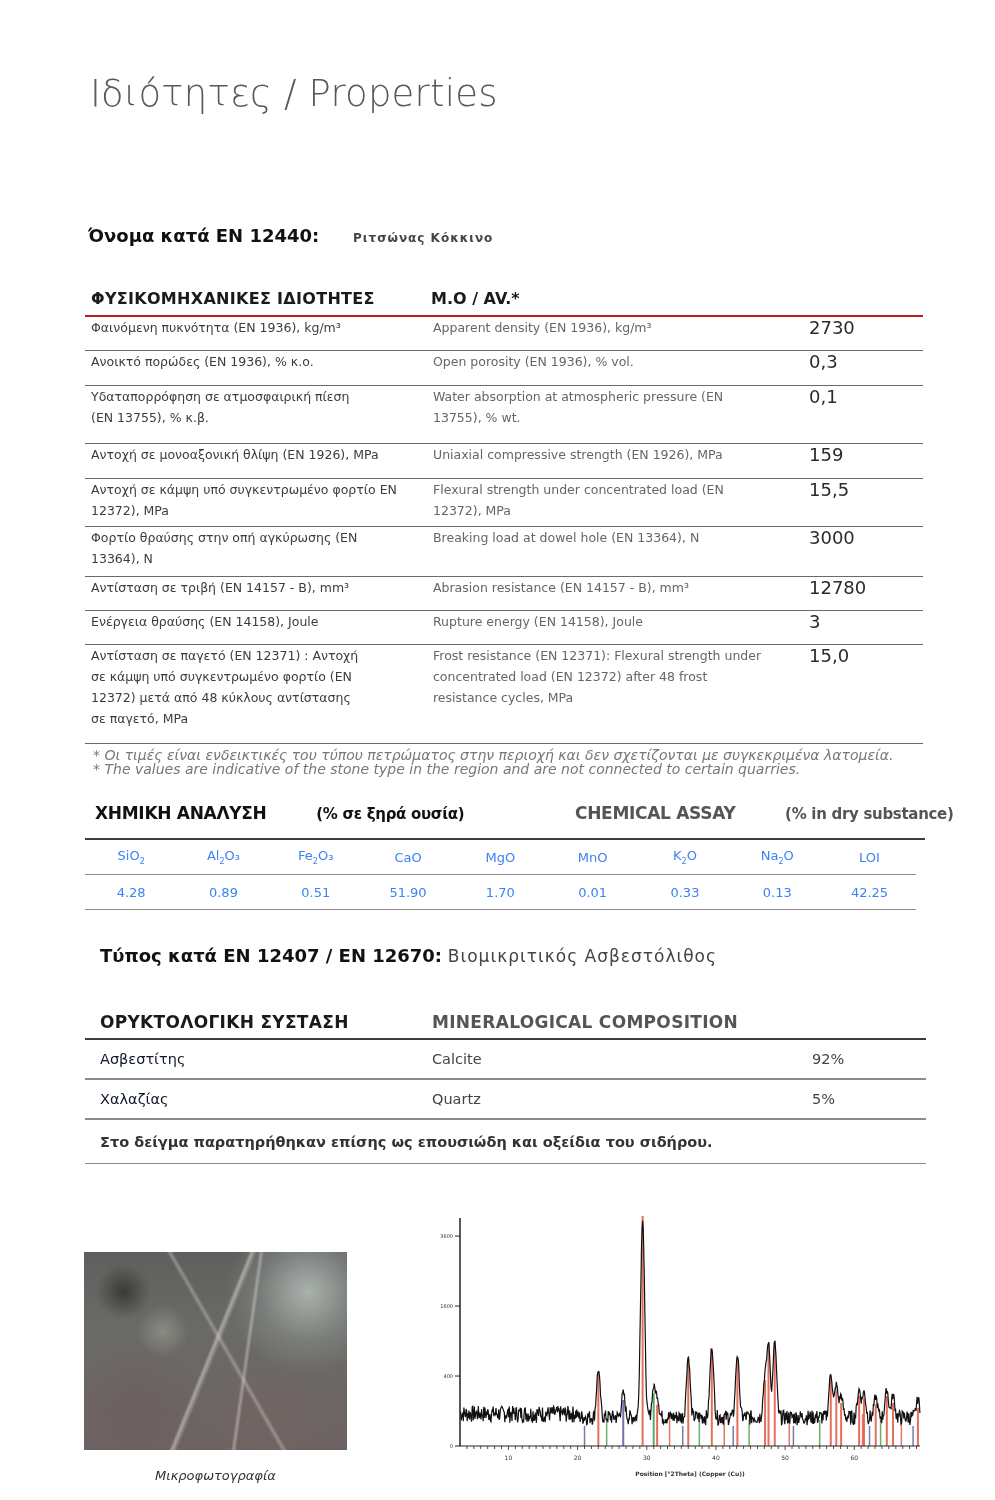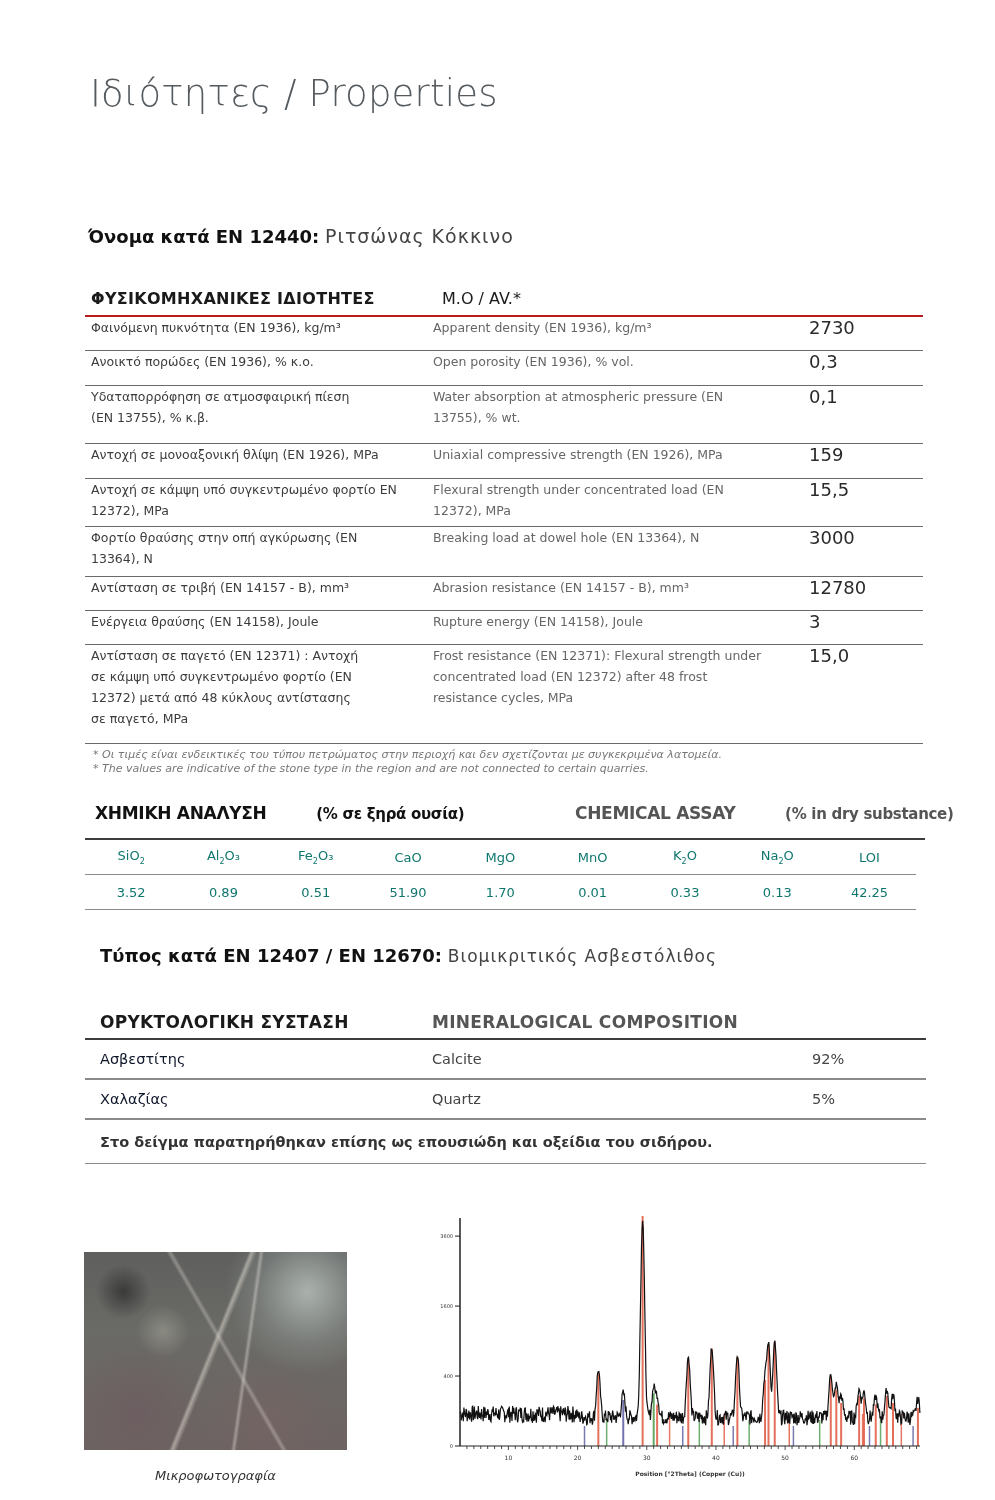--- a/index.html
+++ b/index.html
@@ -4,41 +4,41 @@
 <style>
   * { margin: 0; padding: 0; box-sizing: border-box; }
   html, body { width: 995px; height: 1500px; background: #ffffff; }
   body { font-family: "DejaVu Sans", sans-serif; color: #3a3a3a; position: relative; overflow: hidden; }
   .abs { position: absolute; }
 
   .page-title { left: 90px; top: 72px; font-size: 37px; font-weight: 300; color: #555a5e; letter-spacing: 0.2px; font-family: "DejaVu Sans", sans-serif; }
 
   .stone-name { left: 88px; top: 225px; font-size: 18px; color: #111; }
   .stone-name b { font-weight: bold; }
-  .stone-name .val { font-weight: normal; color: #444; letter-spacing: 1px; font-size: 19px; }
+  .stone-name .val { font-weight: bold; color: #444; letter-spacing: 1px; font-size: 12px; margin-left: 28px; }
 
   
   .phys { left: 85px; top: 285px; width: 838px; }
   .phys .hdr { display: flex; height: 32px; align-items: flex-end; border-bottom: 2px solid #b91c1c; padding-bottom: 7px; }
   .phys .hdr .c1 { width: 340px; padding-left: 6px; font-weight: bold; font-size: 16px; color: #1a1a1a; letter-spacing: 0.3px; }
   .phys .hdr .c2 { width: 378px; padding-left: 8px; font-weight: bold; font-size: 16px; color: #555; letter-spacing: 0.2px; }
-  .phys .hdr .c3 { flex: 1; padding-left: 6px; font-weight: normal; font-size: 16px; color: #1a1a1a; margin-left: 11px; }
+  .phys .hdr .c3 { flex: 1; padding-left: 6px; font-weight: bold; font-size: 16px; color: #1a1a1a; }
   .phys .row { display: flex; border-bottom: 1.5px solid #6a6a6a; }
   .phys .row .c1 { width: 340px; padding-left: 6px; font-size: 12.5px; line-height: 21px; color: #3c3c3c; }
   .phys .row .c2 { width: 378px; padding-left: 8px; font-size: 12.5px; line-height: 21px; color: #666; }
   .phys .row .c3 { flex: 1; padding-left: 6px; font-size: 18px; color: #2a2a2a; }
-  .footnote { left: 93px; top: 748px; font-size: 11px; font-style: italic; color: #777; line-height: 14px; }
+  .footnote { left: 93px; top: 748px; font-size: 14px; font-style: italic; color: #777; line-height: 14px; }
 
   
   .chem-title-gr { left: 95px; top: 803px; font-size: 17px; font-weight: bold; color: #111; letter-spacing: -0.3px; }
   .chem-title-gr small, .chem-title-en small { font-size: 15px; font-weight: bold; margin-left: 44px; }
   .chem-title-en { left: 575px; top: 803px; font-size: 17px; font-weight: bold; color: #555; letter-spacing: -0.3px; }
   .chem { left: 85px; top: 838px; width: 840px; border-top: 2px solid #3c3c3c; }
   .chem .r { display: flex; width: 831px; border-bottom: 1.5px solid #8a8a8a; height: 35px; align-items: center; }
-  .chem .r div { width: 92.3px; text-align: center; font-size: 13px; color: #0f766e; }
+  .chem .r div { width: 92.3px; text-align: center; font-size: 13px; color: #3b82f6; }
   .chem sub { font-size: 8px; }
 
   .type-line { left: 100px; top: 945px; font-size: 18px; color: #111; }
   .type-line b { font-weight: bold; }
   .type-line .val { color: #444; letter-spacing: 1px; font-size: 17px; }
 
   .mineral { left: 85px; top: 1005px; width: 841px; }
   .mineral .hdr { display: flex; height: 35px; align-items: center; border-bottom: 2px solid #3c3c3c; }
   .mineral .hdr .c1 { width: 342px; padding-left: 15px; font-weight: bold; font-size: 17px; color: #1a1a1a; letter-spacing: 0.3px; }
   .mineral .hdr .c2 { flex: 1; padding-left: 5px; font-weight: bold; font-size: 17px; color: #555; letter-spacing: 0.3px; }
@@ -148,21 +148,21 @@
     <div><span>Al</span><sub>2</sub><span>O₃</span></div>
     <div><span>Fe</span><sub>2</sub><span>O₃</span></div>
     <div><span>CaO</span></div>
     <div><span>MgO</span></div>
     <div><span>MnO</span></div>
     <div><span>K</span><sub>2</sub><span>O</span></div>
     <div><span>Na</span><sub>2</sub><span>O</span></div>
     <div><span>LOI</span></div>
   </div>
   <div class="r">
-    <div>3.52</div>
+    <div>4.28</div>
     <div>0.89</div>
     <div>0.51</div>
     <div>51.90</div>
     <div>1.70</div>
     <div>0.01</div>
     <div>0.33</div>
     <div>0.13</div>
     <div>42.25</div>
   </div>
 </div>

